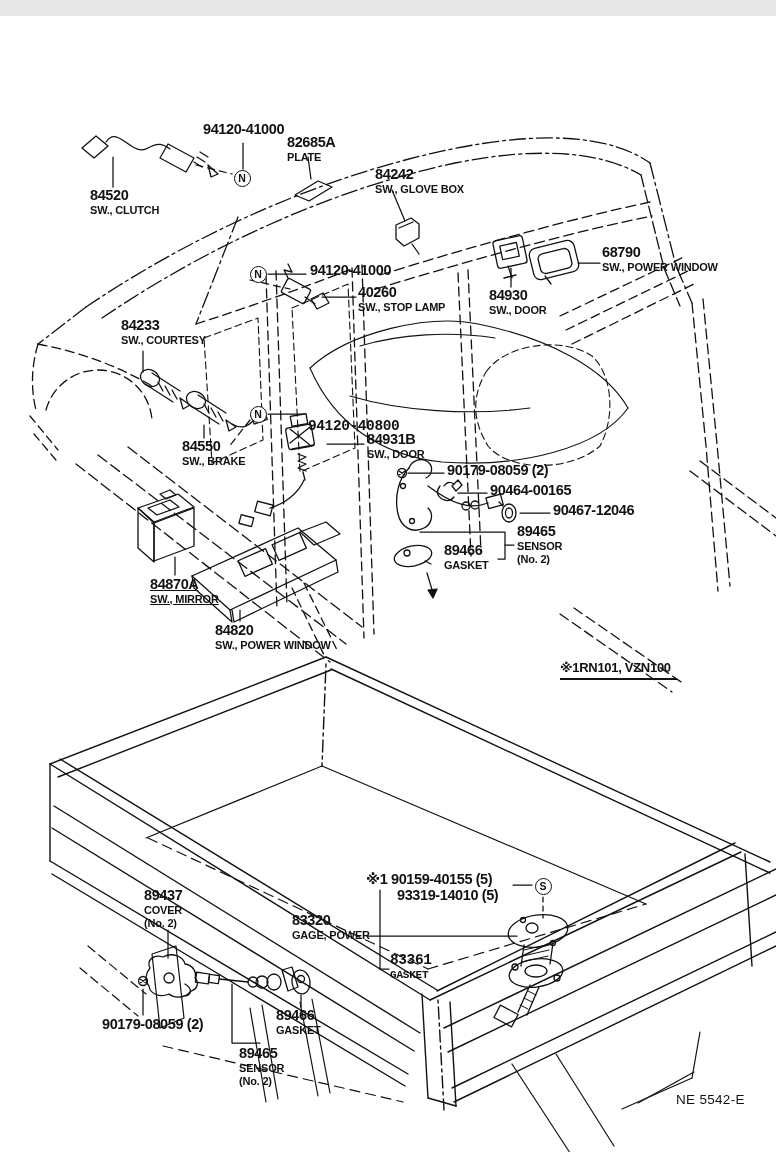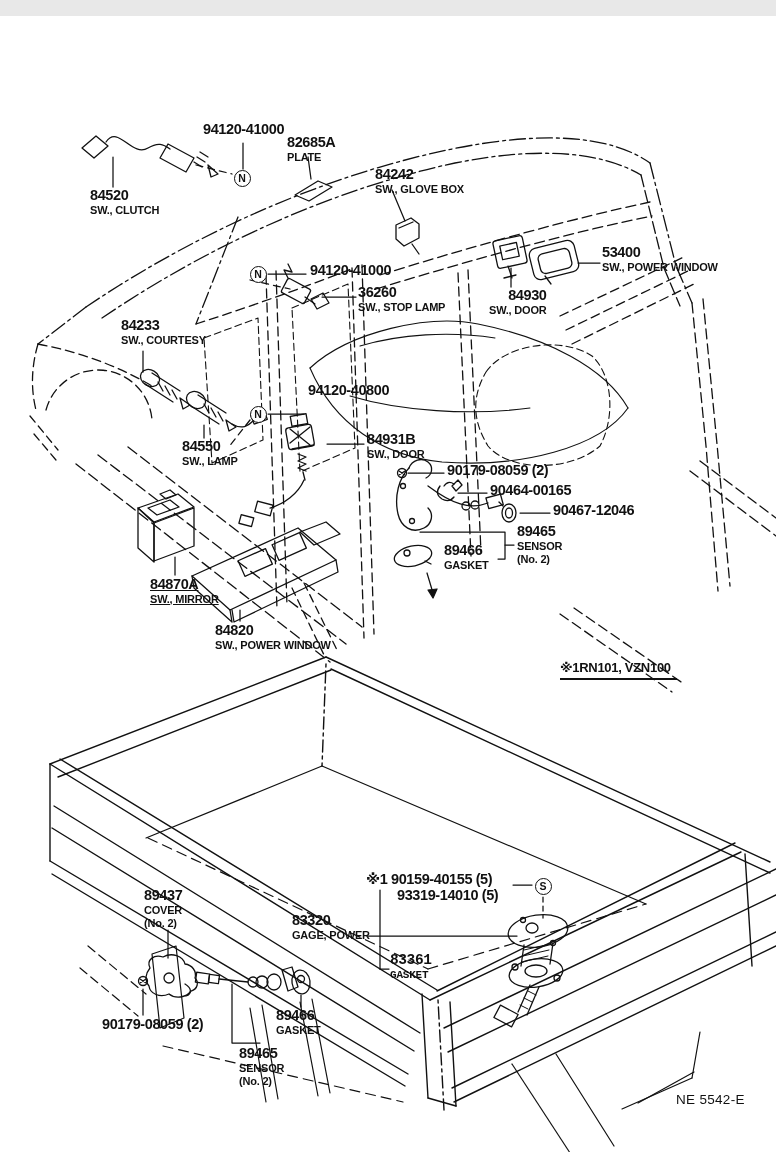--- a/index.html
+++ b/index.html
@@ -342,48 +342,48 @@
       </div>
       <div class="part-label" style="left: 375px; top: 151px;">
         <span class="part-num">84242</span>
         <span class="part-desc">SW., GLOVE BOX</span>
       </div>
       <div class="part-label" style="left: 90px; top: 172px;">
         <span class="part-num">84520</span>
         <span class="part-desc">SW., CLUTCH</span>
       </div>
       <div class="part-label" style="left: 602px; top: 229px;">
-        <span class="part-num">53400</span>
+        <span class="part-num">68790</span>
         <span class="part-desc">SW., POWER WINDOW</span>
       </div>
       <div class="part-label" style="left: 310px; top: 247px;">
         <span class="part-num">94120-41000</span>
       </div>
       <div class="part-label" style="left: 358px; top: 269px;">
-        <span class="part-num">36260</span>
+        <span class="part-num">40260</span>
         <span class="part-desc">SW., STOP LAMP</span>
       </div>
-      <div class="part-label" style="left: 489px; top: 272px; text-align: right;">
+      <div class="part-label" style="left: 489px; top: 272px;">
         <span class="part-num">84930</span>
         <span class="part-desc">SW., DOOR</span>
       </div>
       <div class="part-label" style="left: 121px; top: 302px;">
         <span class="part-num">84233</span>
         <span class="part-desc">SW., COURTESY</span>
       </div>
-      <div class="part-label" style="left: 308px; top: 367px;">
+      <div class="part-label" style="left: 308px; top: 403px; font-family: Liberation Mono, monospace;">
         <span class="part-num">94120-40800</span>
       </div>
       <div class="part-label" style="left: 367px; top: 416px;">
         <span class="part-num">84931B</span>
         <span class="part-desc">SW., DOOR</span>
       </div>
       <div class="part-label" style="left: 182px; top: 423px;">
         <span class="part-num">84550</span>
-        <span class="part-desc">SW., LAMP</span>
+        <span class="part-desc">SW., BRAKE</span>
       </div>
       <div class="part-label" style="left: 447px; top: 447px;">
         <span class="part-num">90179-08059 (2)</span>
       </div>
       <div class="part-label" style="left: 490px; top: 467px;">
         <span class="part-num">90464-00165</span>
       </div>
       <div class="part-label" style="left: 553px; top: 487px;">
         <span class="part-num">90467-12046</span>
       </div>

